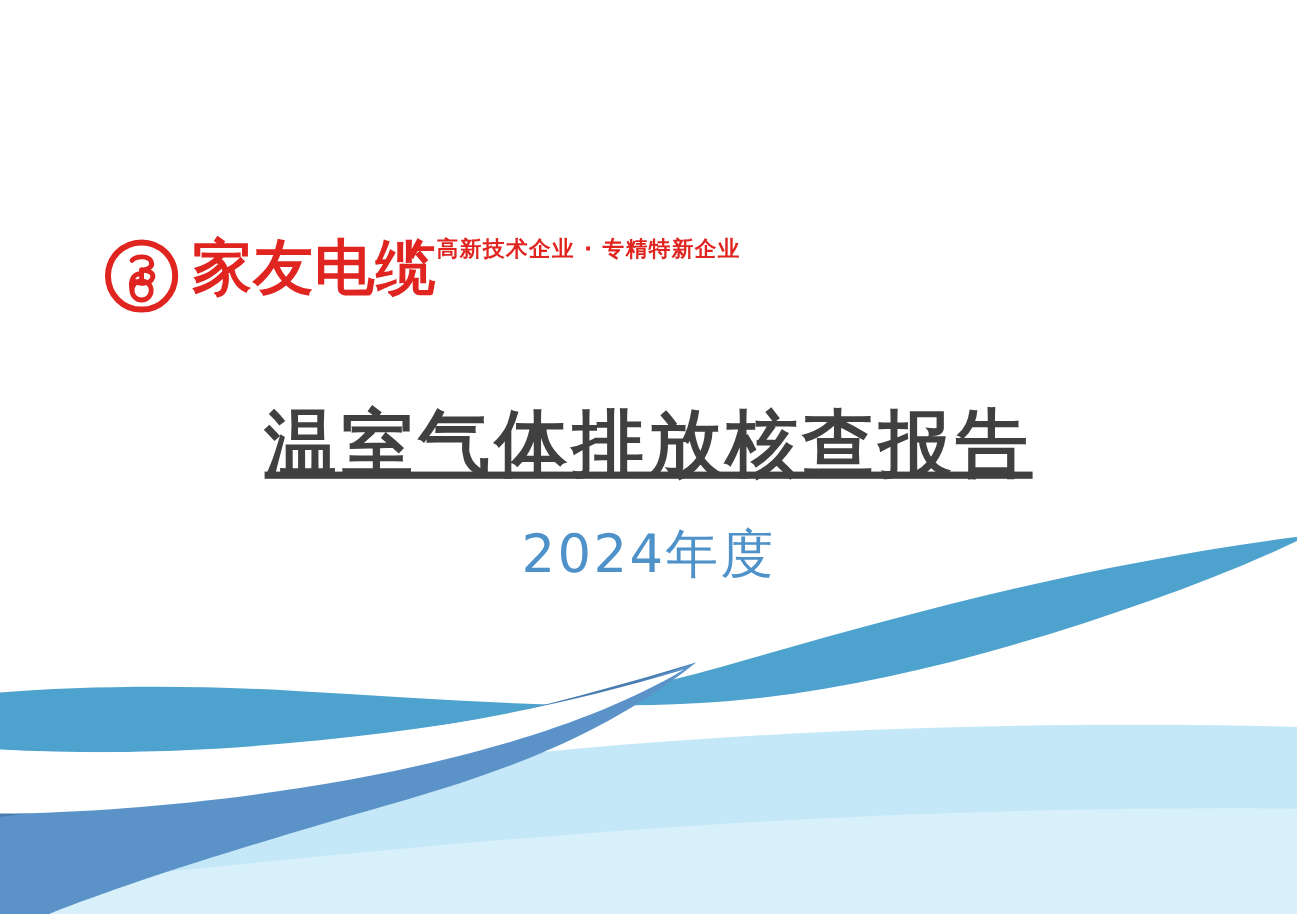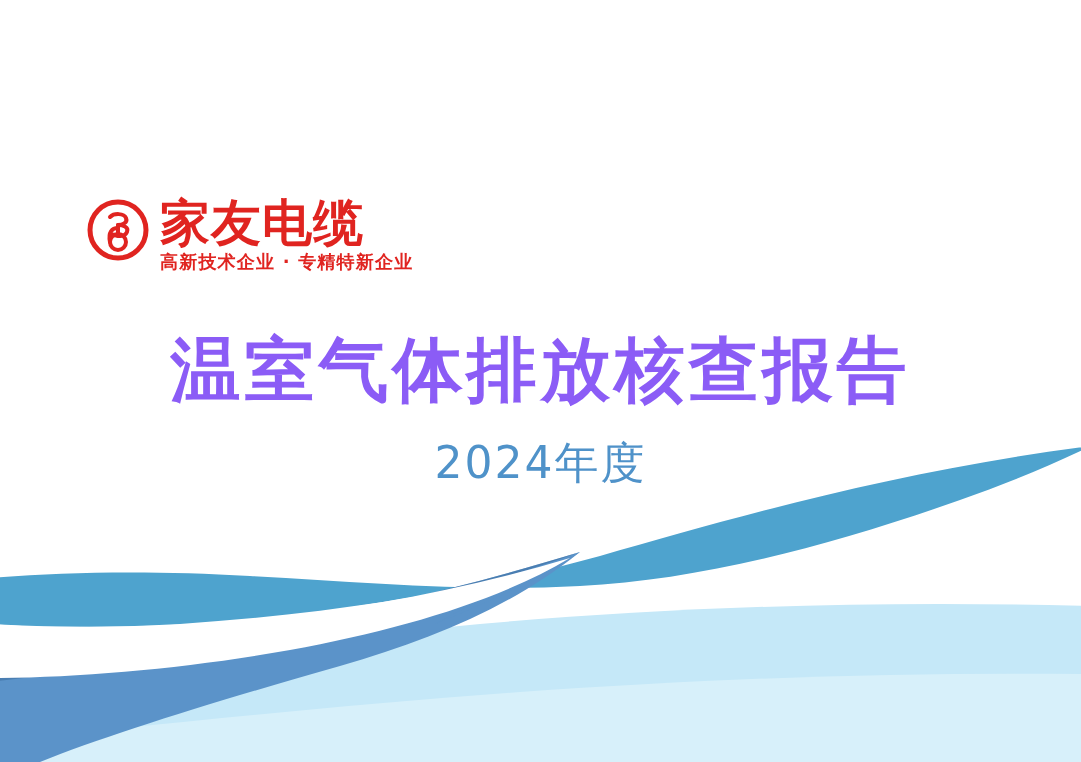--- a/index.html
+++ b/index.html
@@ -41,21 +41,21 @@
   }
   #logo-mark {
     width: 64px;
     height: 64px;
     flex: 0 0 auto;
     margin-top: 2px;
   }
   #logo-text-block {
     margin-left: 10px;
     display: flex;
-    flex-direction: column;
+    flex-direction: row;
     justify-content: flex-start;
   }
   #brand-name {
     font-family: "DejaVu Sans", "Liberation Sans", sans-serif;
     font-size: 50px;
     line-height: 54px;
     font-weight: 700;
     color: #e02420;
     letter-spacing: 1px;
     white-space: nowrap;
@@ -76,27 +76,28 @@
   #headline-block {
     position: absolute;
     left: 0;
     top: 322px;
     width: 1081px;
     z-index: 5;
     text-align: center;
   }
   #report-title {
     font-family: "DejaVu Sans", "Liberation Sans", sans-serif;
-    font-size: 70px;
+    font-size: 60px;
     line-height: 96px;
     font-weight: 700;
-    color: #8b5cf6;
+    color: #404040;
     letter-spacing: 4px;
     margin: 0;
     white-space: nowrap;
+    text-decoration: underline;
   }
   #report-period {
     font-family: "DejaVu Sans", "Liberation Sans", sans-serif;
     font-size: 44px;
     line-height: 54px;
     font-weight: 400;
     color: #4f92c9;
     letter-spacing: 2px;
     margin: 18px 0 0 0;
     white-space: nowrap;

